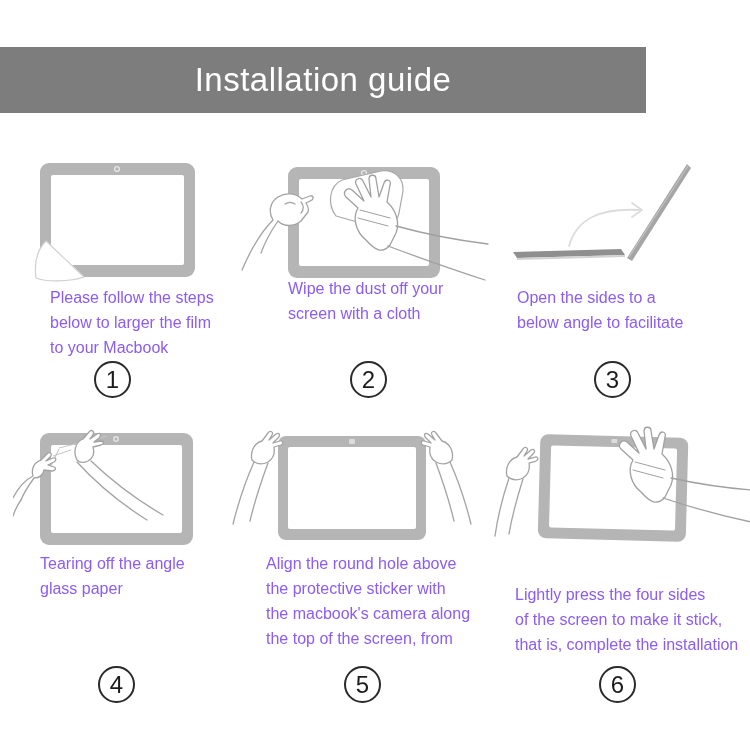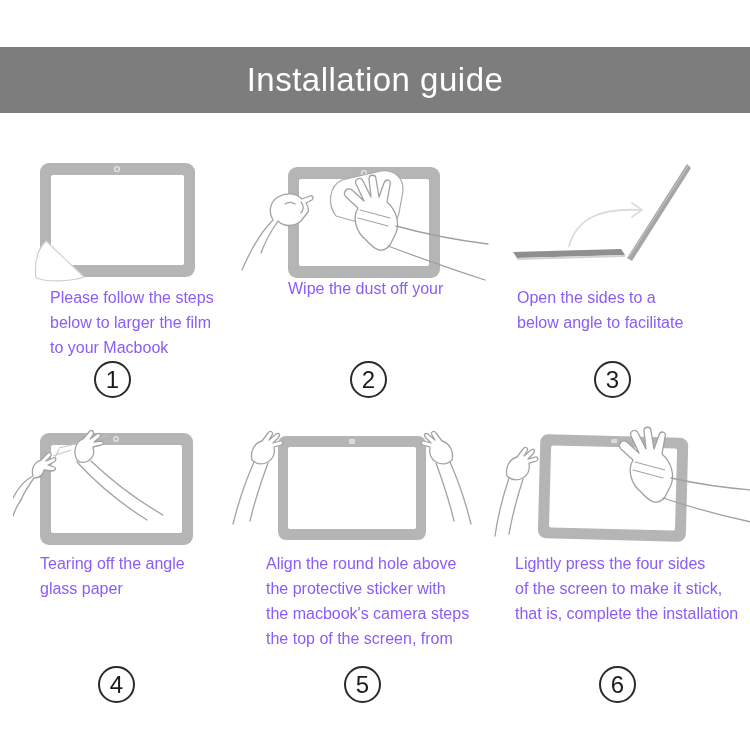--- a/index.html
+++ b/index.html
@@ -1,18 +1,18 @@
 <!DOCTYPE html>
 <html><head>
 <meta charset="utf-8">
 <style>
   html,body{margin:0;padding:0;background:#fff;}
   .page{position:relative;width:750px;height:750px;background:#ffffff;
         font-family:"Liberation Sans",sans-serif;overflow:hidden;}
-  .header{position:absolute;left:0;top:47px;width:750px;height:66px;background:#7d7d7d;
+  .header{position:absolute;left:0;top:47px;width:646px;height:66px;background:#7d7d7d;
           display:flex;align-items:center;justify-content:center;}
   .header .title{color:#ffffff;font-size:33px;letter-spacing:.5px;}
   .illo{position:absolute;}
   .caption{position:absolute;font-size:16px;line-height:25px;color:#8b5cf6;white-space:nowrap;}
   .badge{position:absolute;width:33px;height:33px;border:2px solid #2b2b2b;border-radius:50%;
          display:flex;align-items:center;justify-content:center;
          font-size:24px;color:#1c1c1c;background:#fff;}
 </style>
 </head>
 <body>
@@ -131,36 +131,37 @@
     </g>
   </svg>
 
   <div class="caption" style="left:50px;top:285px">
     <div>Please follow the steps</div>
     <div>below to larger the film</div>
     <div>to your Macbook</div>
   </div>
   <div class="caption" style="left:288px;top:276px">
     <div>Wipe the dust off your</div>
+    <div>screen with a cloth</div>
   </div>
   <div class="caption" style="left:517px;top:285px">
     <div>Open the sides to a</div>
     <div>below angle to facilitate</div>
   </div>
   <div class="caption" style="left:40px;top:551px">
     <div>Tearing off the angle</div>
     <div>glass paper</div>
   </div>
   <div class="caption" style="left:266px;top:551px">
     <div>Align the round hole above</div>
     <div>the protective sticker with</div>
-    <div>the macbook's camera steps</div>
+    <div>the macbook's camera along</div>
     <div>the top of the screen, from</div>
   </div>
-  <div class="caption" style="left:515px;top:551px">
+  <div class="caption" style="left:515px;top:582px">
     <div>Lightly press the four sides</div>
     <div>of the screen to make it stick,</div>
     <div>that is, complete the installation</div>
   </div>
 
   <div class="badge" style="left:94px;top:361px">
       <span>1</span>
     </div>
   <div class="badge" style="left:350px;top:361px">
       <span>2</span>

